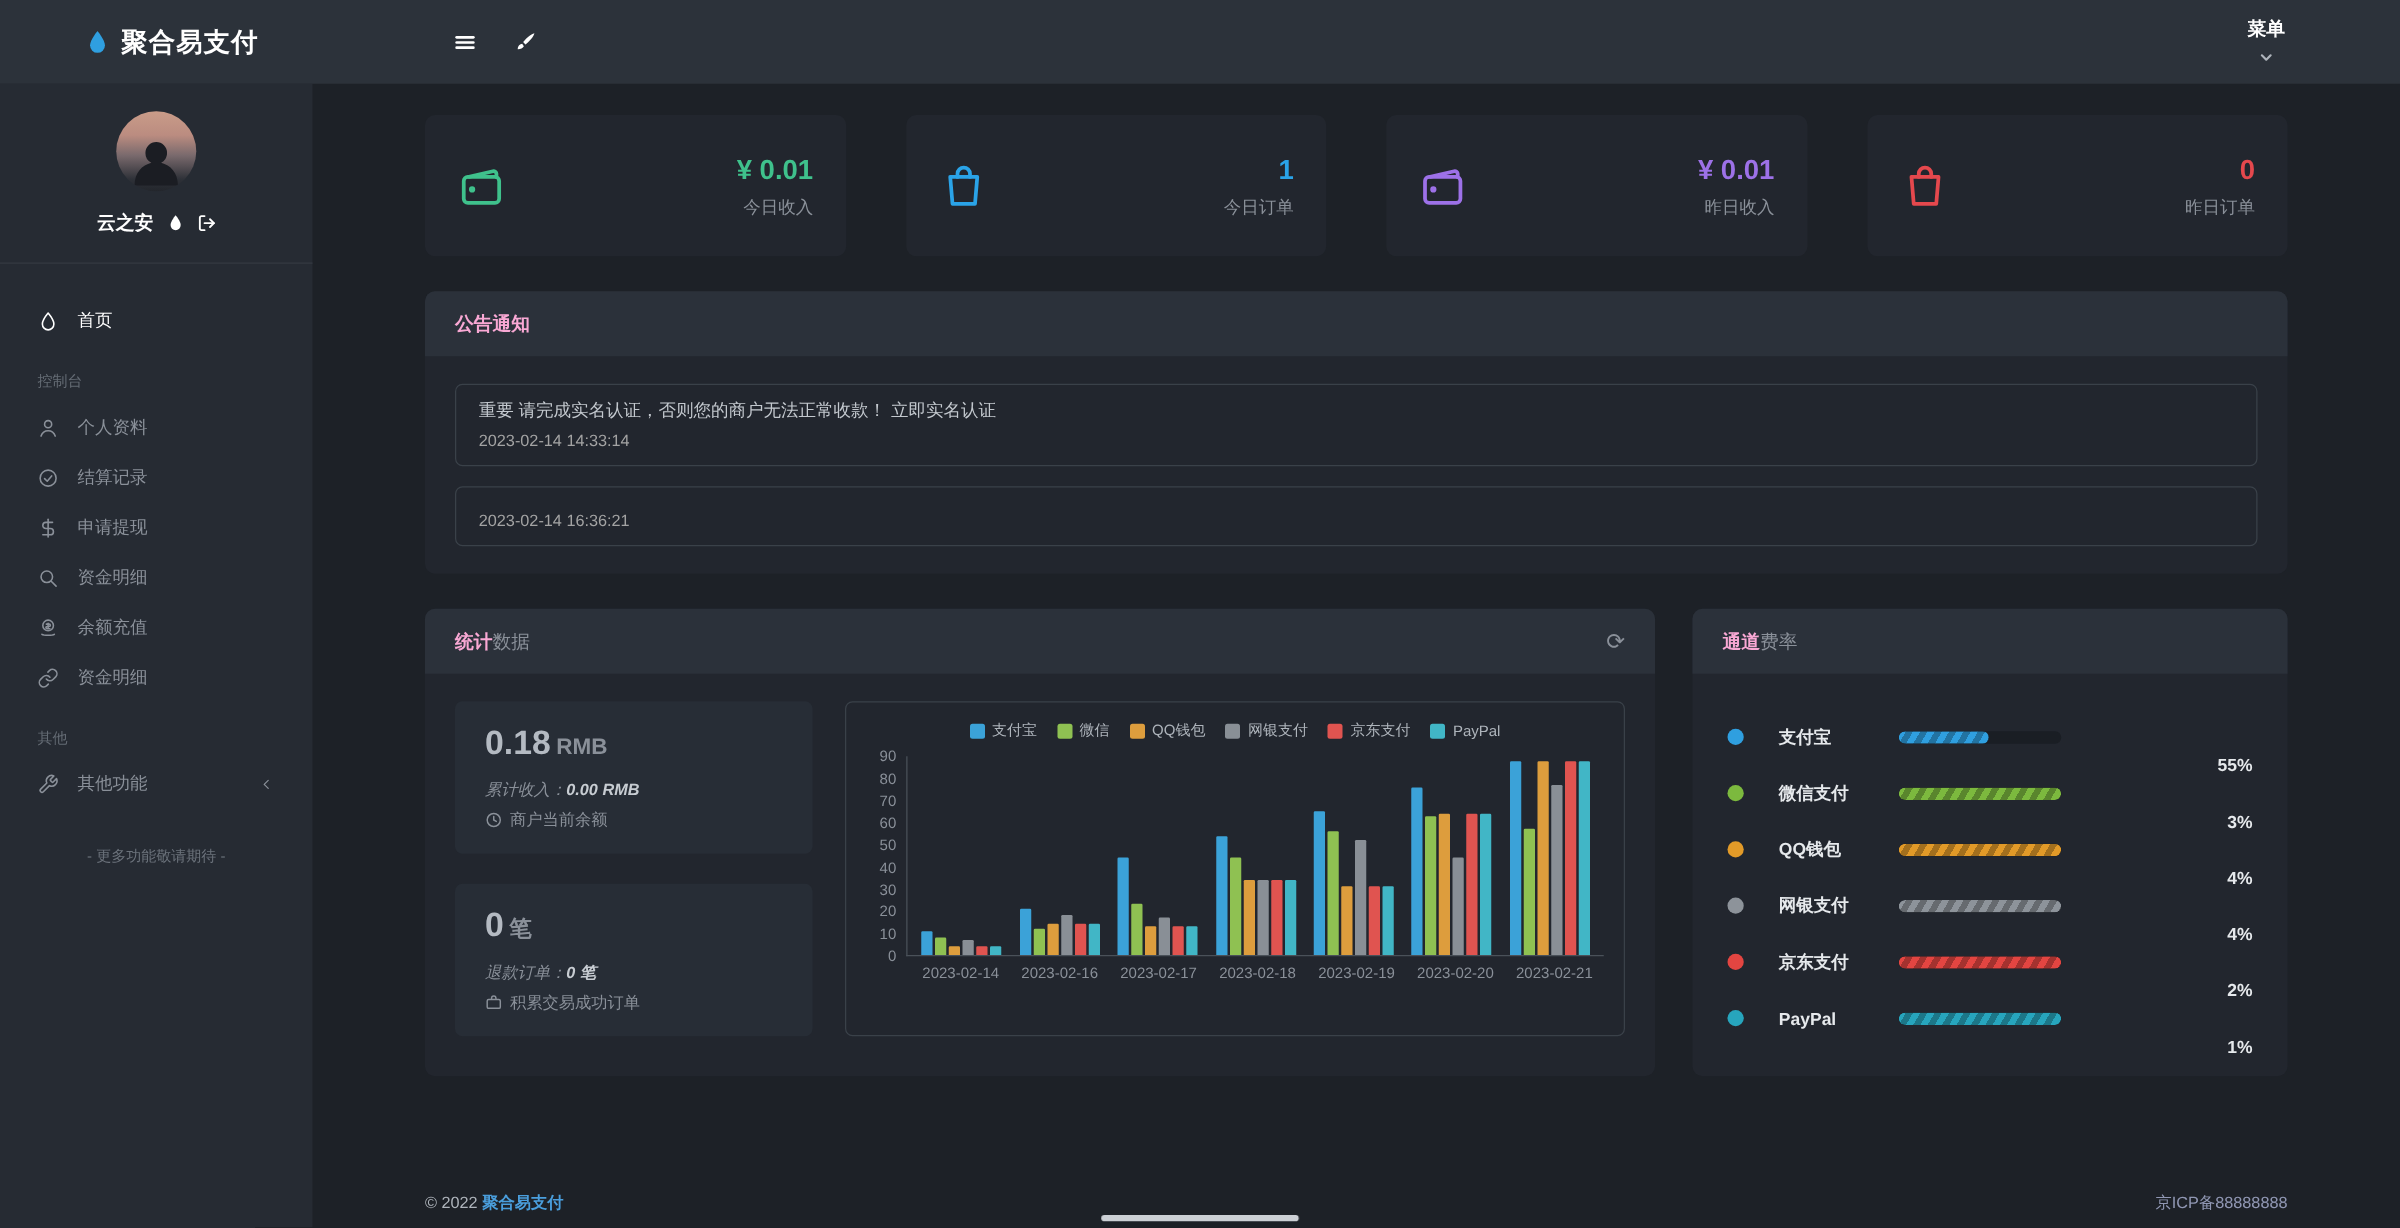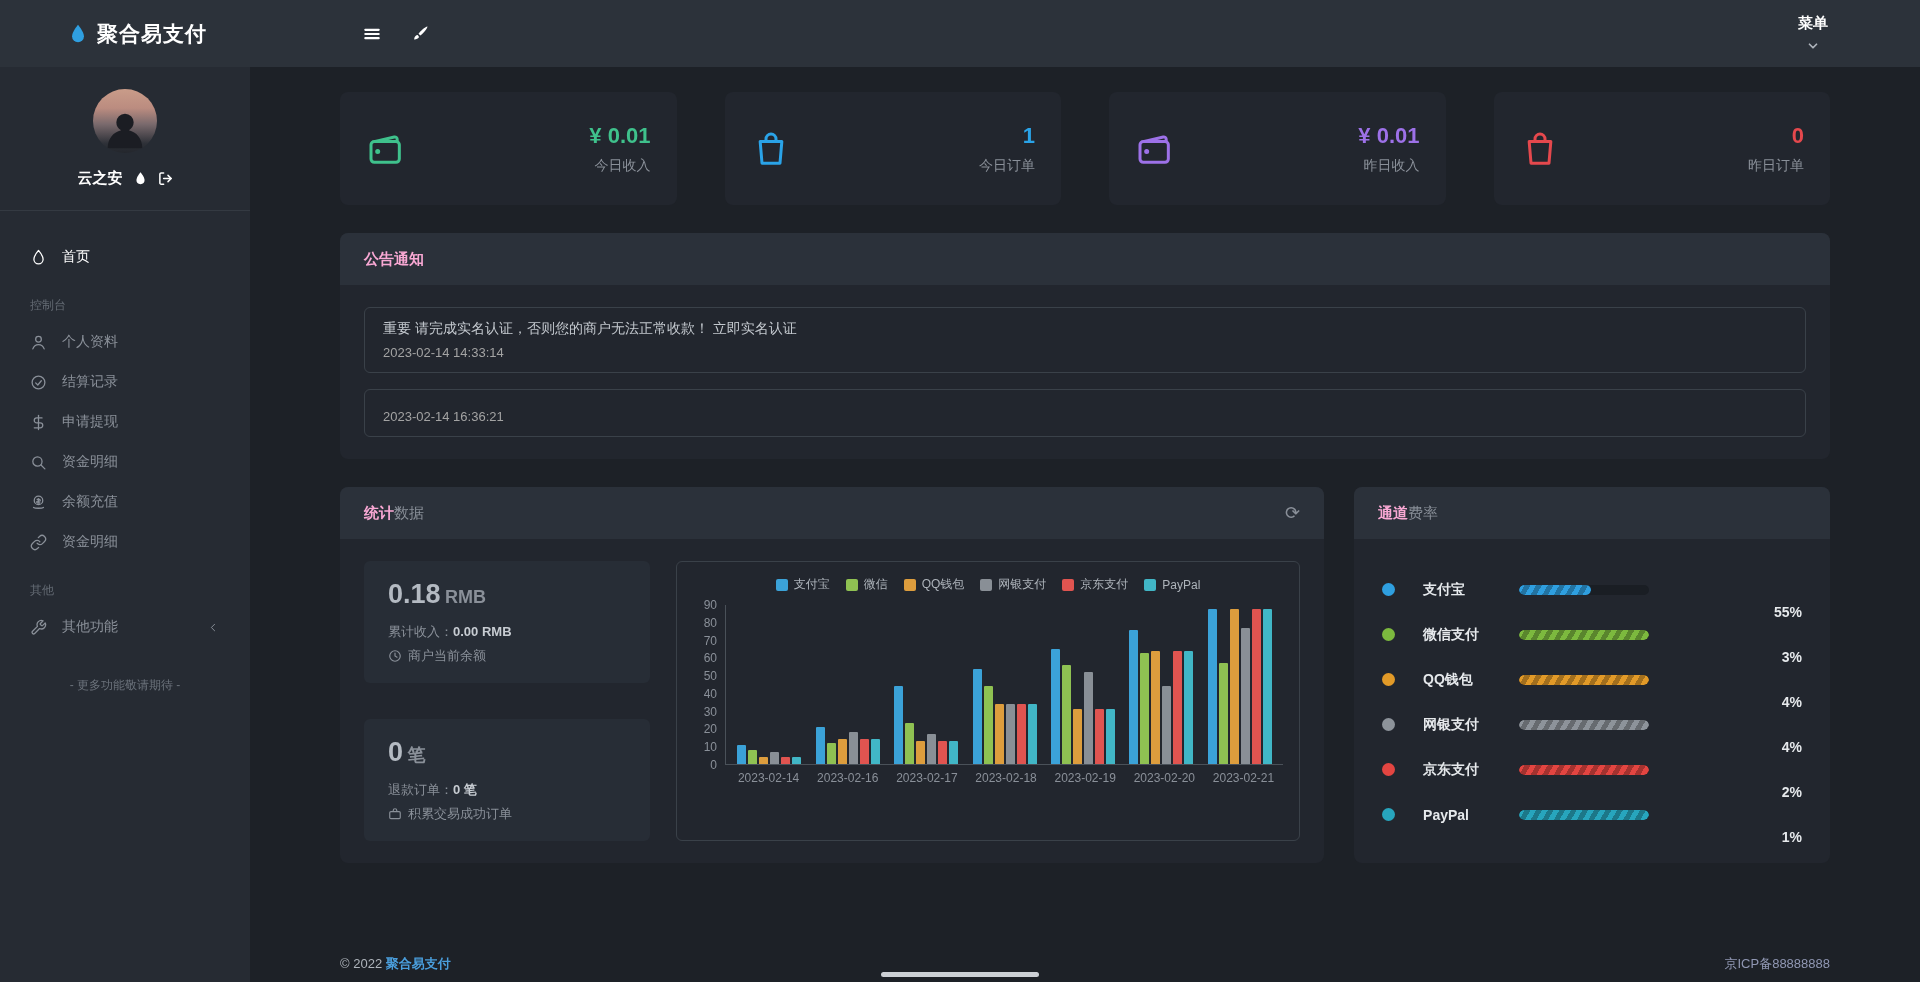--- a/index.html
+++ b/index.html
@@ -60,25 +60,25 @@
   .ann-item + .ann-item{margin-top:16px;}
   .ann-title{font-size:14px;color:#c3c8ce;}
   .ann-date{font-size:13px;color:#a3a3a3;margin-top:7px;}
 
   .panels-row{display:flex;gap:30px;margin-top:0;}
   .panels-row .panel{margin-top:28px;}
   .panel-stats{flex:978 0 0;}
   .panel-channels{flex:473 0 0;}
 
   .stats-body{display:flex;gap:26px;}
-  .stats-left{width:286px;display:flex;flex-direction:column;gap:36px;flex-shrink:0;}
+  .stats-left{width:286px;display:flex;flex-direction:column;gap:24px;flex-shrink:0;}
   .stat-box{background:#272d36;border-radius:6px;padding:18px 24px;}
   .sb-value{font-size:27px;font-weight:bold;color:#b4bac2;}
   .sb-unit{font-size:18px;color:#8a9099;font-weight:bold;}
-  .sb-line{font-size:13px;color:#8a9099;margin-top:13px;}
+  .sb-line{font-size:13px;color:#8a9099;margin-top:13px;font-style:italic;}
   .sb-line b{color:#c7ccd2;}
   .sb-note{font-size:13px;color:#8a9099;margin-top:6px;display:flex;align-items:center;gap:6px;}
   .sb-note svg{width:14px;height:14px;}
 
   .chart-box{flex:1;border:1px solid #3a4149;border-radius:6px;padding:14px 16px 10px;}
   .chart-legend{display:flex;justify-content:center;gap:16px;flex-wrap:wrap;}
   .legend-item{display:flex;align-items:center;gap:6px;font-size:12px;color:#aeb4bb;cursor:pointer;}
   .legend-swatch{width:12px;height:12px;border-radius:2px;}
   .chart-area{display:flex;margin-top:12px;}
   .yaxis{width:32px;position:relative;height:160px;flex-shrink:0;}

